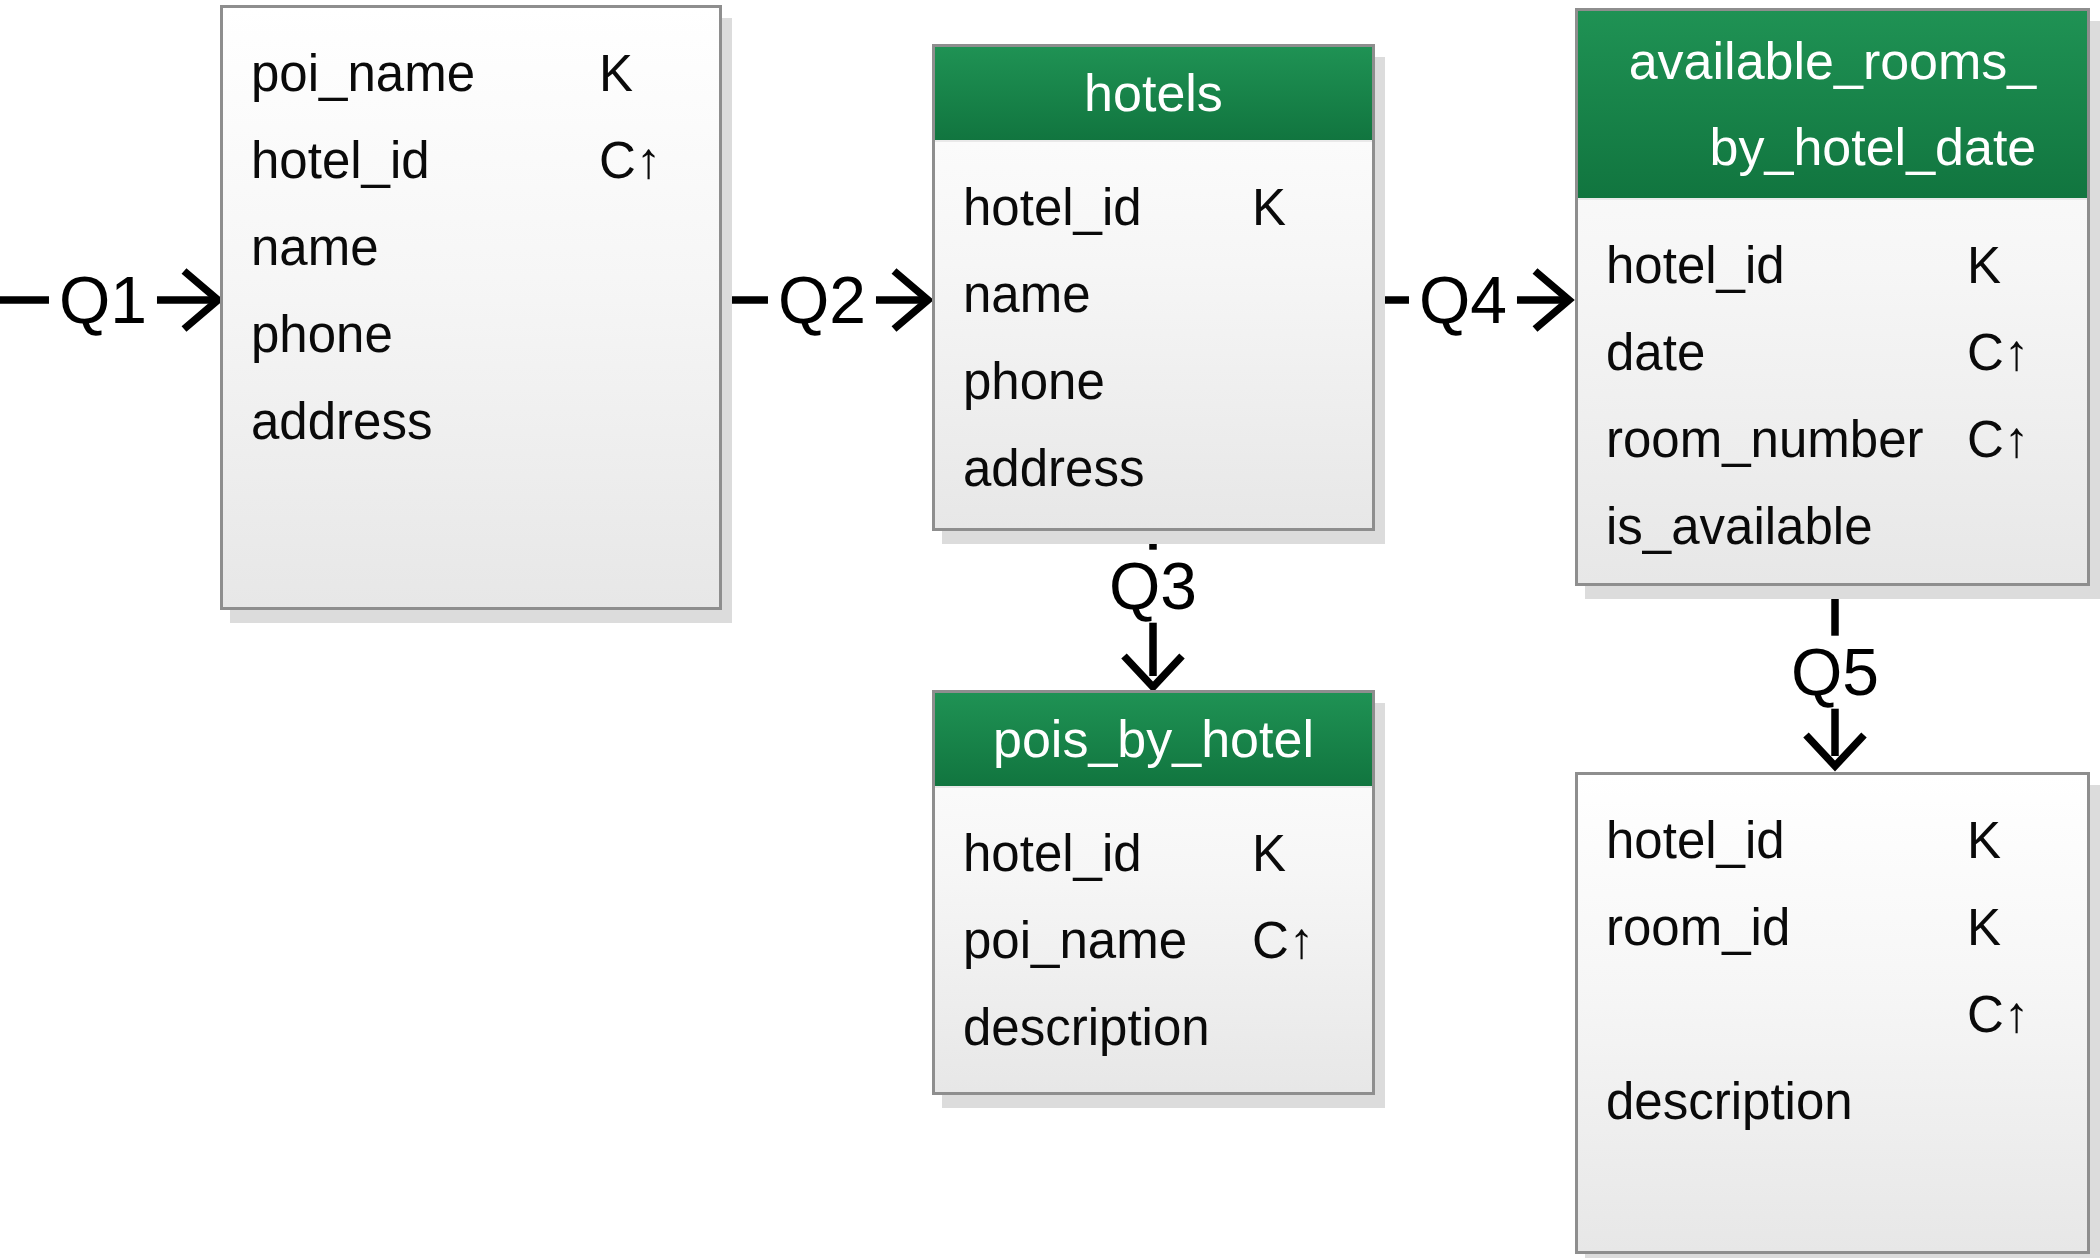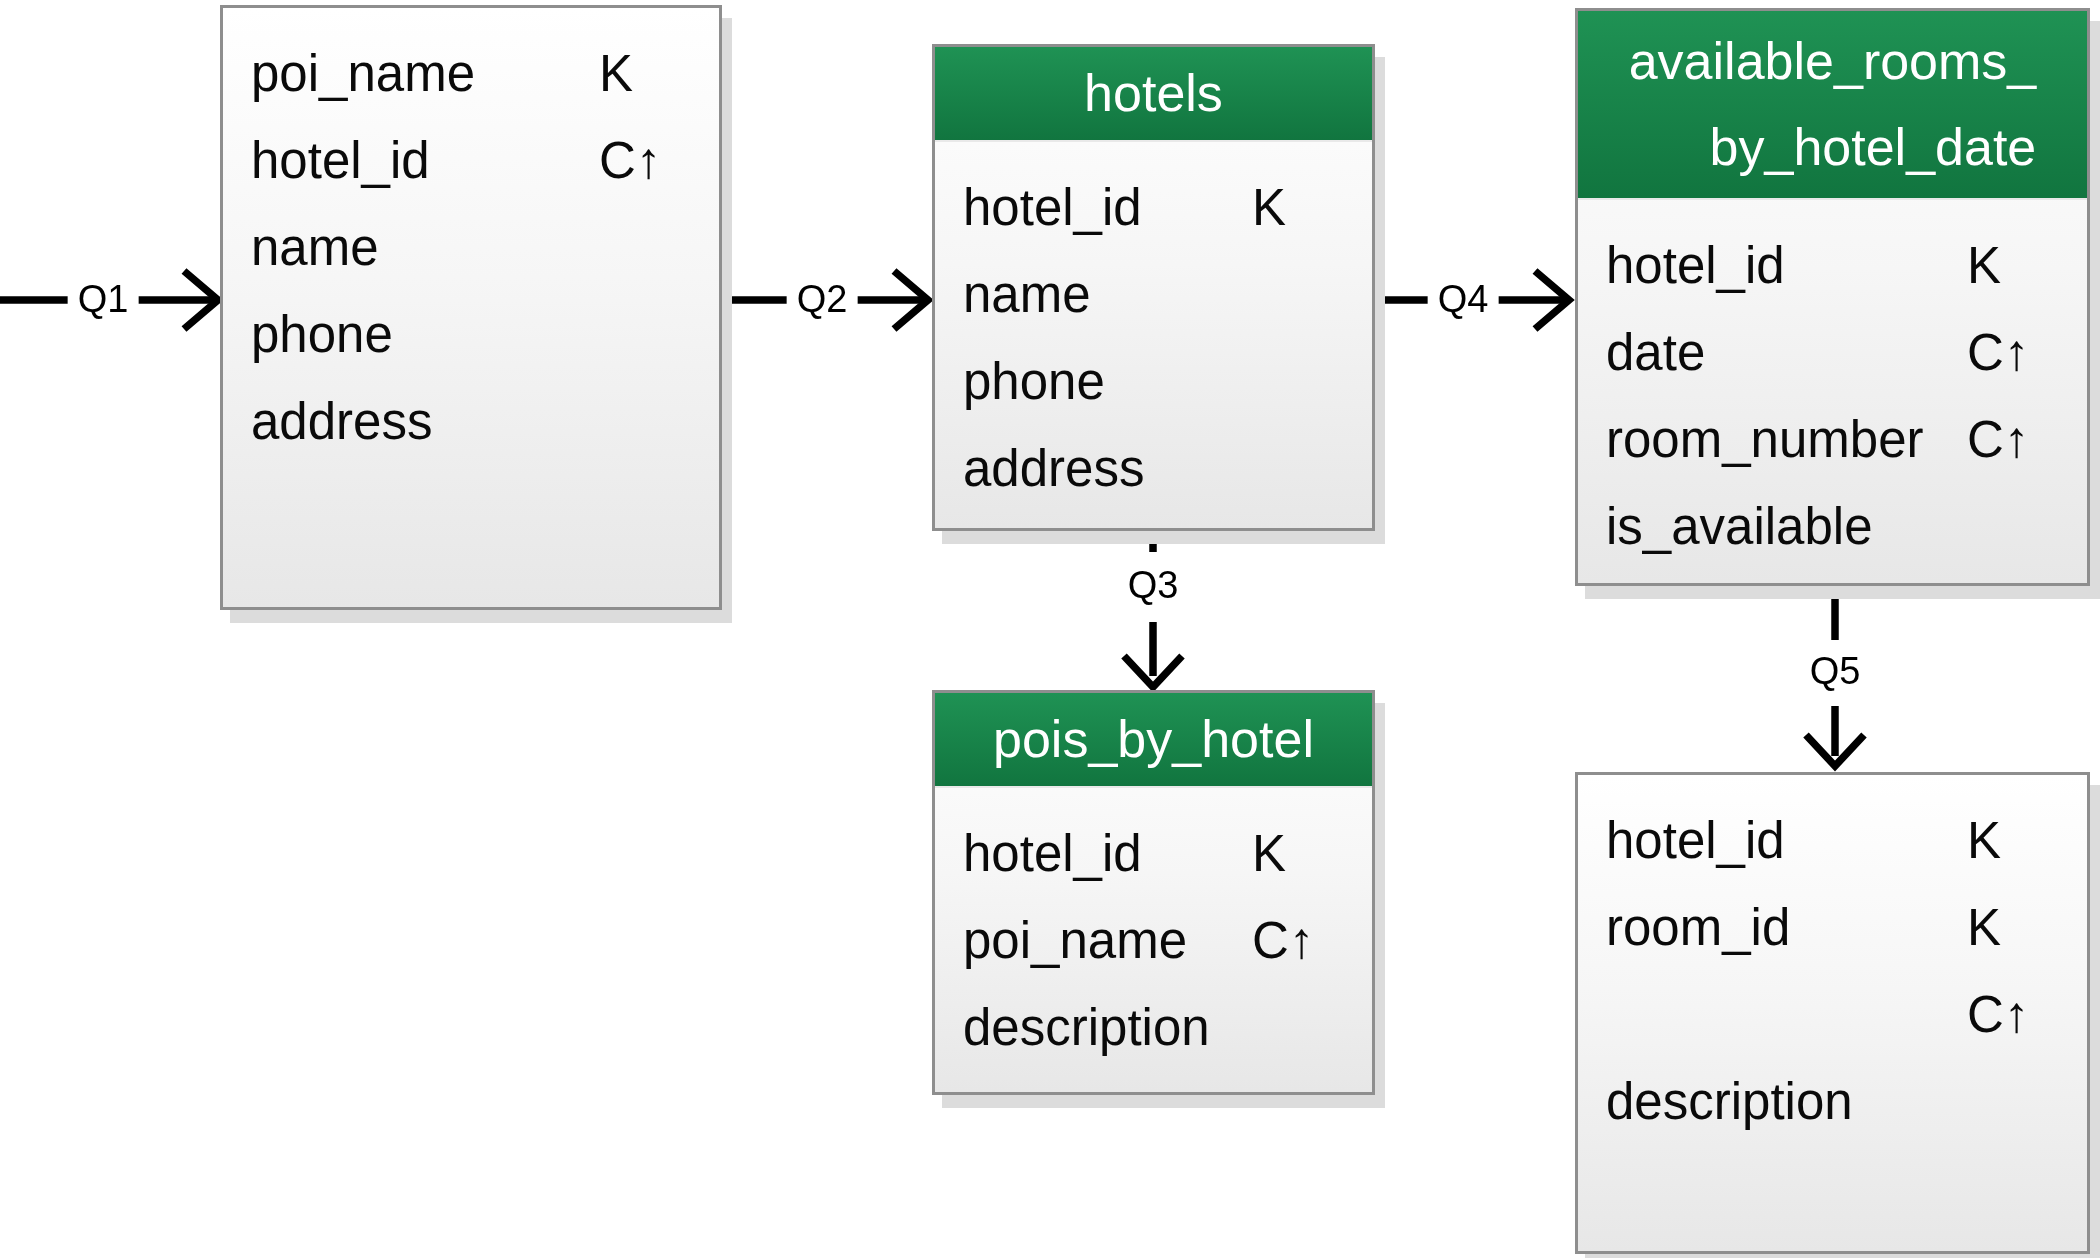--- a/index.html
+++ b/index.html
@@ -50,21 +50,21 @@
     margin-left: auto;
     width: 92px;
     text-align: left;
     flex: none;
   }
   .q-label {
     position: absolute;
     transform: translate(-50%, -50%);
     background: #ffffff;
     padding: 0 10px;
-    font-size: 38px;
+    font-size: 66px;
     color: #000000;
     line-height: 1.1;
   }
   #arrows {
     position: absolute;
     left: 0; top: 0;
     pointer-events: none;
   }
   #arrows path {
     stroke: #000000;

